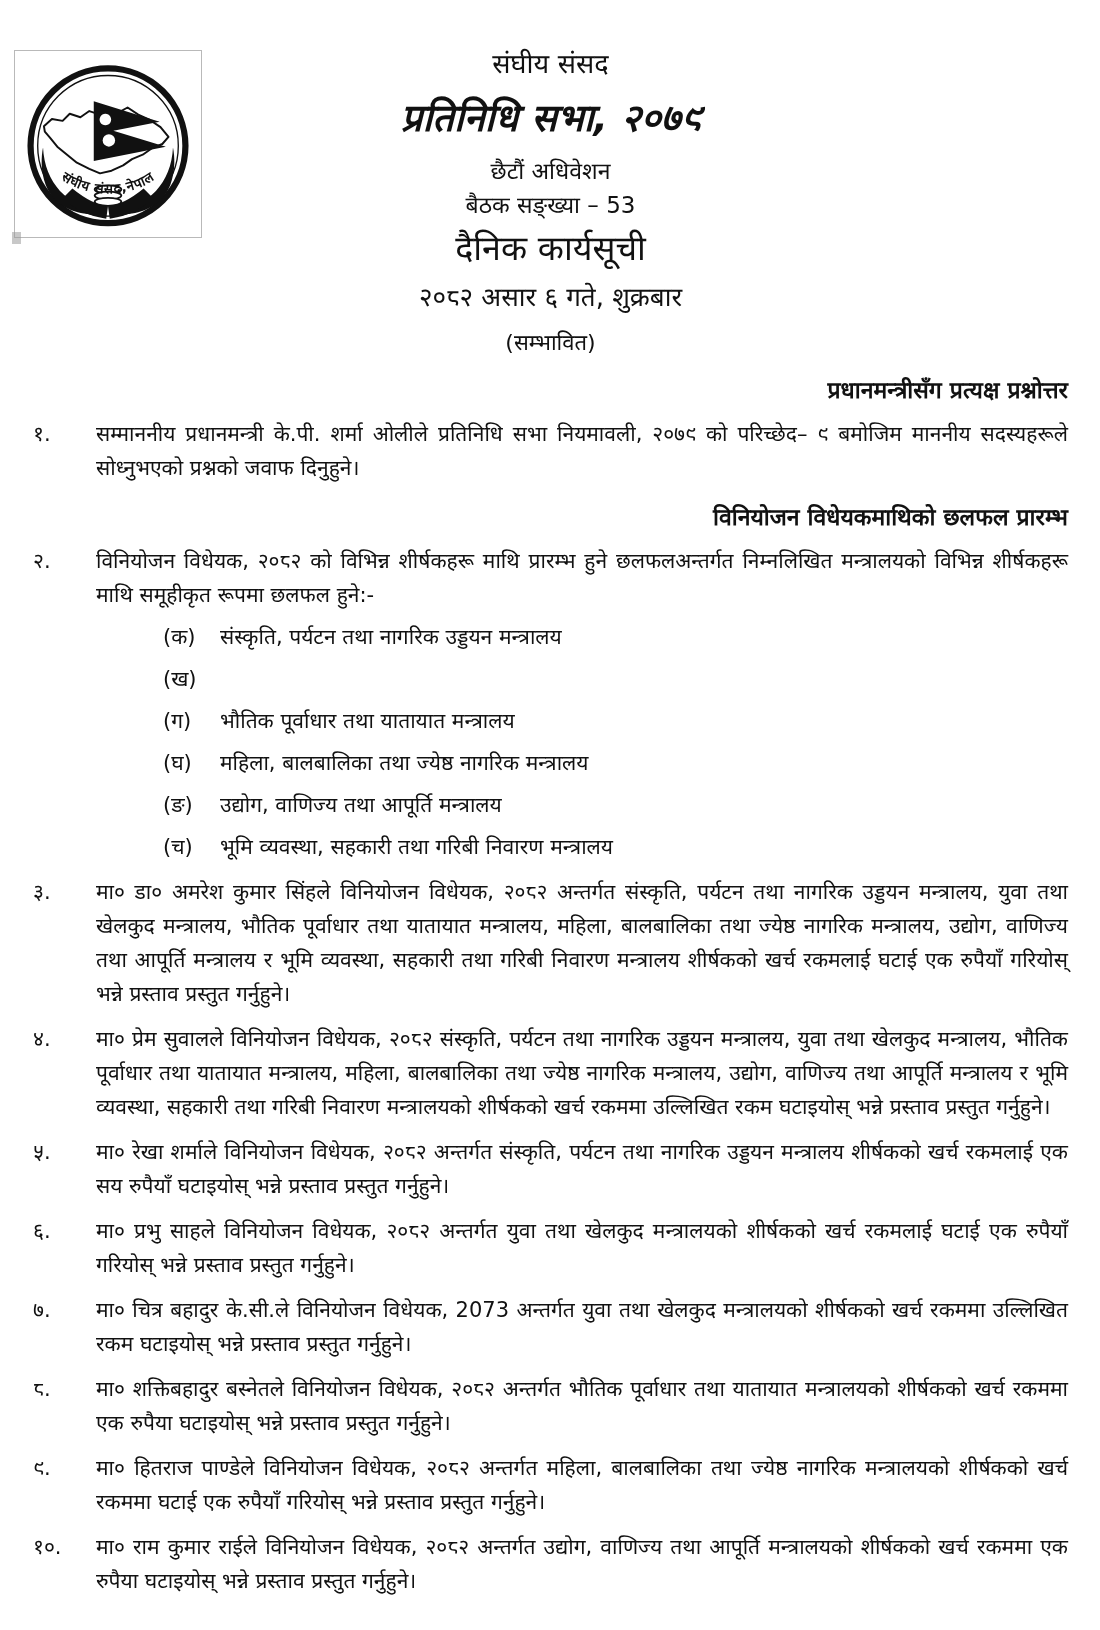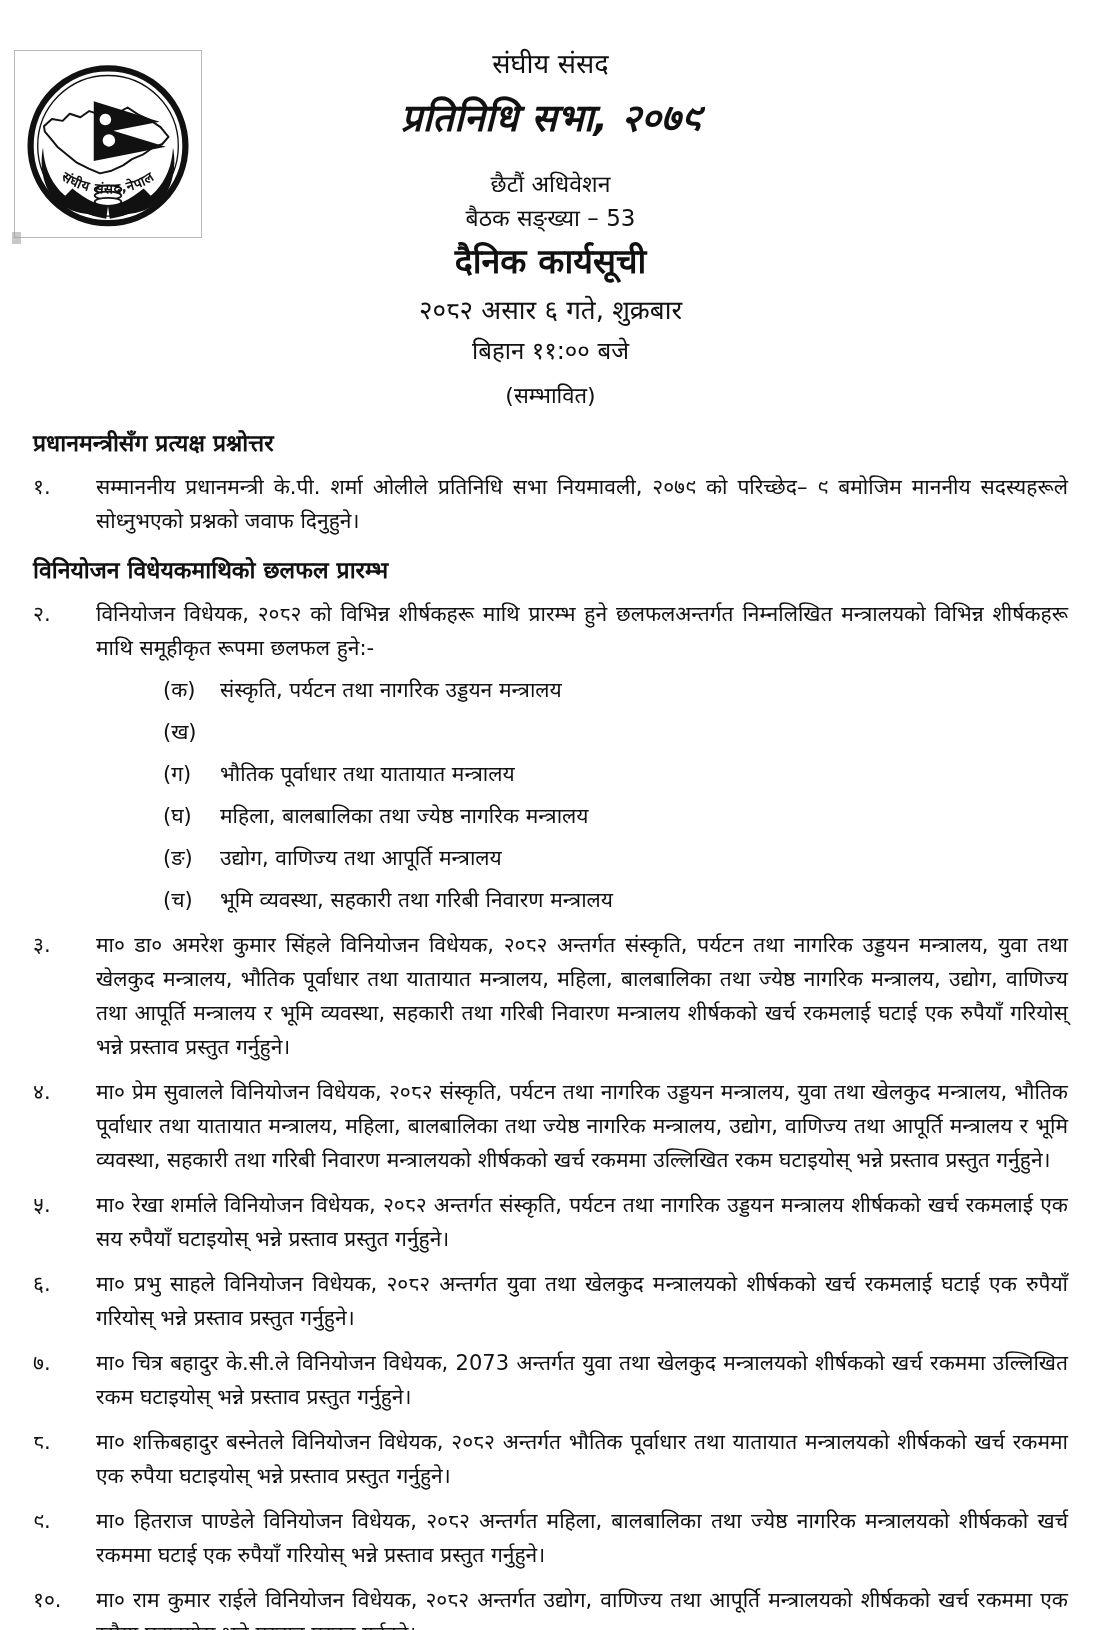--- a/index.html
+++ b/index.html
@@ -26,29 +26,29 @@
   }
   .logo-box svg{width:178px;height:178px;display:block;}
   .smudge{
     position:absolute;left:12px;top:232px;width:9px;height:12px;
     background:#9a9a9a;opacity:.55;
   }
   
   .hdr{text-align:center;}
   .hdr-org{font-size:27px;line-height:36px;}
   .hdr-house{font-size:38px;line-height:52px;font-weight:bold;margin-top:10px;font-style:italic;}
-  .hdr-session{font-size:23px;line-height:30px;margin-top:25px;}
+  .hdr-session{font-size:23px;line-height:30px;margin-top:12px;}
   .hdr-meeting{font-size:23px;line-height:30px;margin-top:4px;}
-  .hdr-doctitle{font-size:34px;line-height:44px;font-weight:bold;margin-top:6px;}
+  .hdr-doctitle{font-size:34px;line-height:44px;font-weight:normal;margin-top:6px;}
   .hdr-date{font-size:26px;line-height:34px;margin-top:10px;}
   .hdr-time{font-size:24px;line-height:32px;margin-top:8px;}
   .hdr-note{font-size:22px;line-height:30px;margin-top:14px;}
   
   .sec-heading{
-    text-align:left;font-weight:bold;font-size:23px;line-height:32px;
+    text-align:right;font-weight:bold;font-size:23px;line-height:32px;
     margin-top:16px;margin-bottom:6px;
   }
   .item{display:flex;margin-top:11px;font-size:21px;line-height:34px;}
   .item .num{flex:0 0 56px;}
   .item .txt{flex:1;text-align:justify;margin-left:7px;}
   .sublist{margin-top:4px;}
   .subrow{display:flex;margin-top:9px;font-size:21px;line-height:33px;}
   .subrow .sublabel{flex:0 0 57px;margin-left:130px;}
   .subrow .subtxt{flex:1;}
 </style>
@@ -89,21 +89,20 @@
   </div>
   <div class="smudge"></div>
 
   <div class="hdr">
     <div class="hdr-org">संघीय संसद</div>
     <div class="hdr-house">प्रतिनिधि सभा, २०७९</div>
     <div class="hdr-session">छैटौं अधिवेशन</div>
     <div class="hdr-meeting">बैठक सङ्ख्या – 53</div>
     <div class="hdr-doctitle">दैनिक कार्यसूची</div>
     <div class="hdr-date">२०८२ असार ६ गते, शुक्रबार</div>
-    <div class="hdr-time">बिहान ११:०० बजे</div>
     <div class="hdr-note">(सम्भावित)</div>
   </div>
 
   <div>
     <div class="sec-heading">प्रधानमन्त्रीसँग प्रत्यक्ष प्रश्नोत्तर</div>
     <div class="item">
       <div class="num">१.</div>
       <div class="txt">सम्माननीय प्रधानमन्त्री के.पी. शर्मा ओलीले प्रतिनिधि सभा नियमावली, २०७९ को परिच्छेद– ९ बमोजिम माननीय सदस्यहरूले सोध्नुभएको प्रश्नको जवाफ दिनुहुने।</div>
     </div>
   </div>

